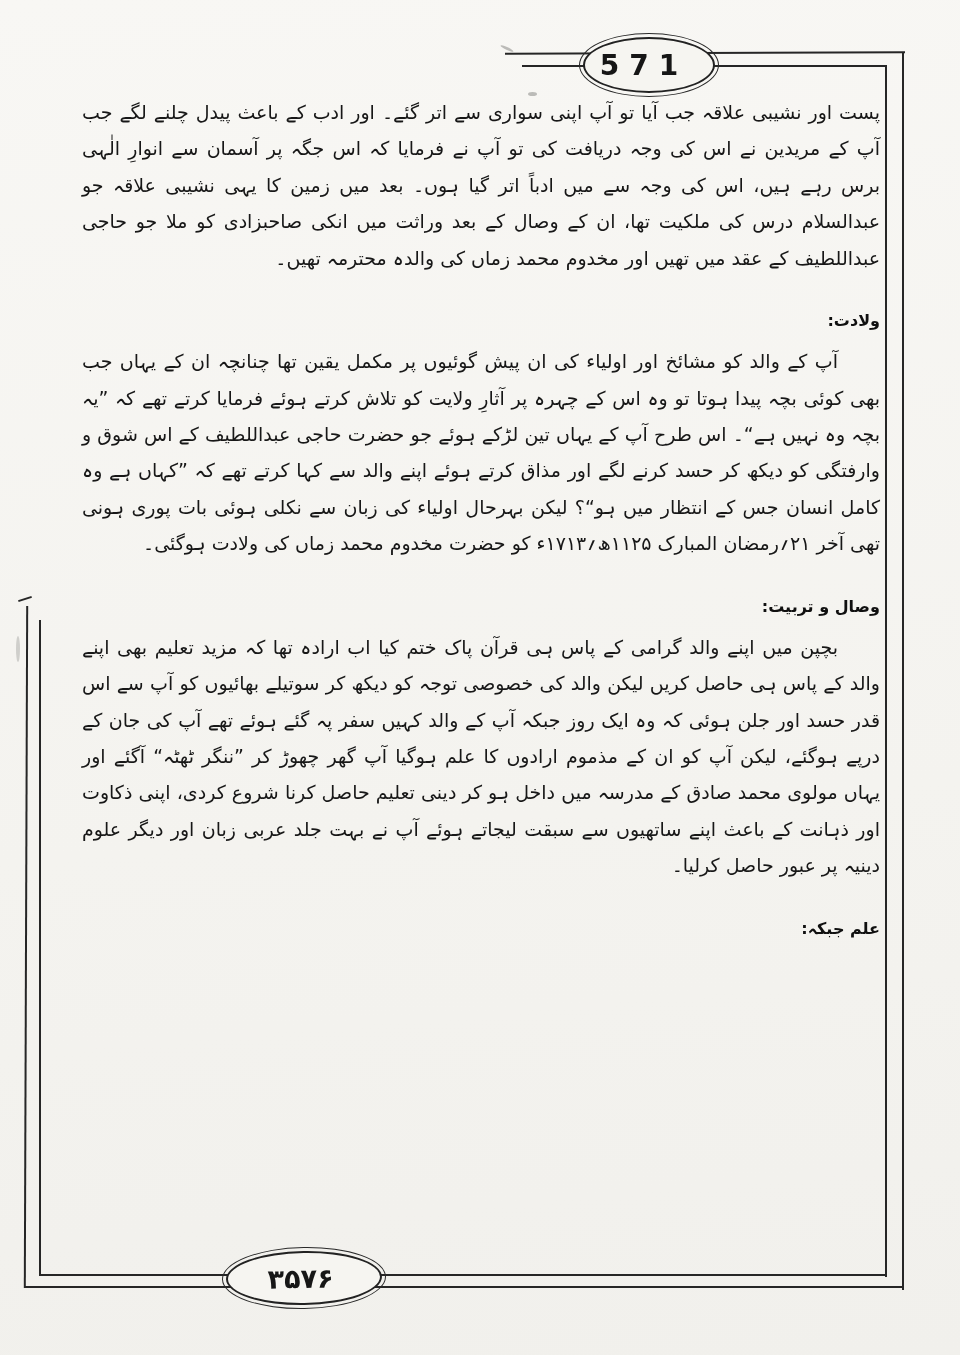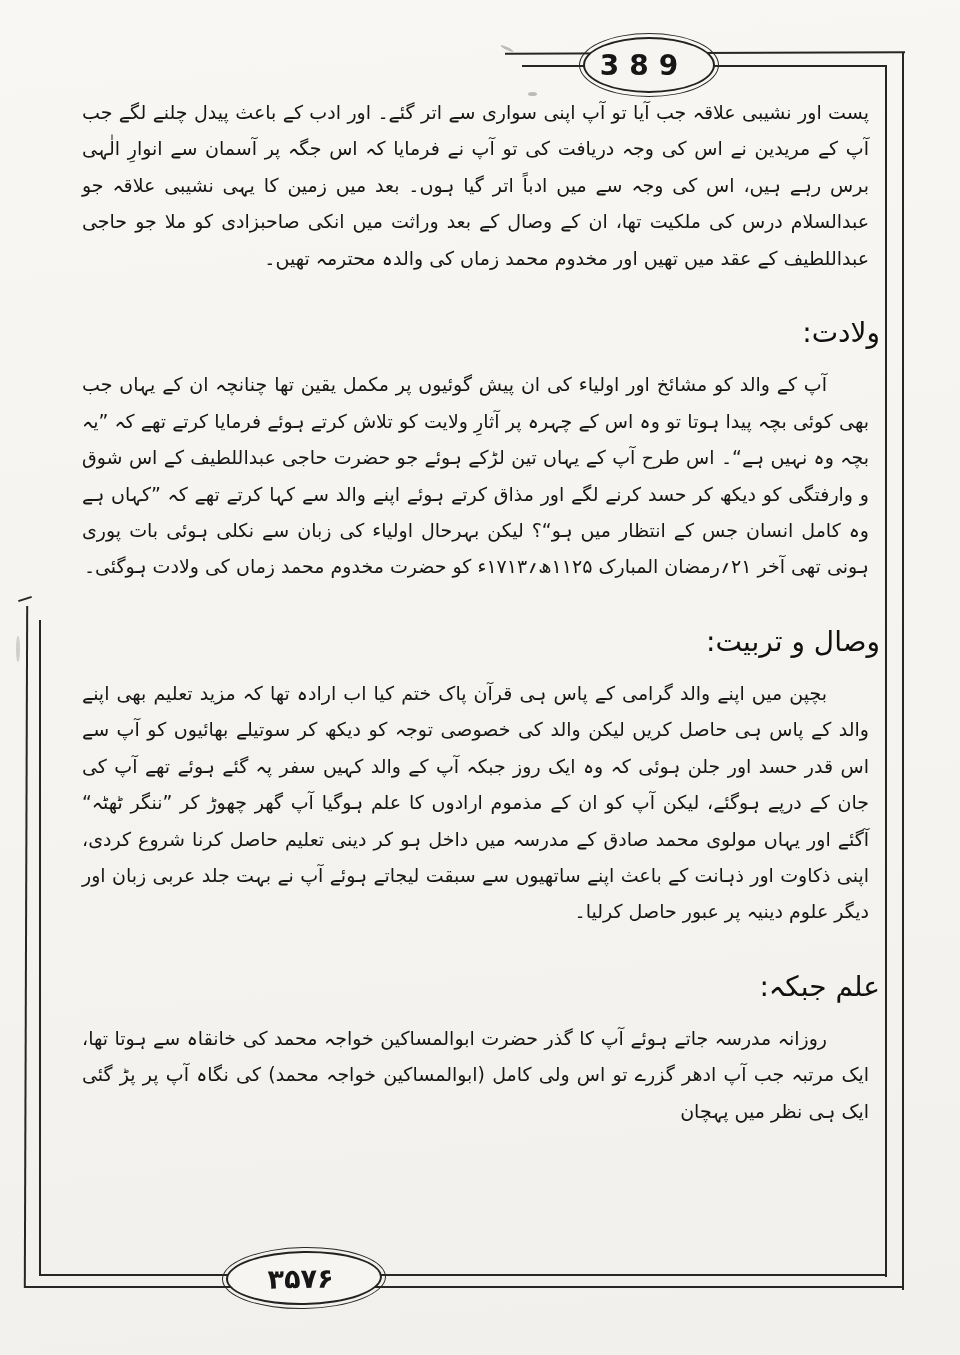--- a/index.html
+++ b/index.html
@@ -65,28 +65,28 @@
     left: 82px;
     width: 798px;
     direction: rtl;
     text-align: justify;
     text-justify: inter-word;
     font-size: 19px;
     line-height: 1.92;
     color: #171717;
   }
   .text-block p {
-    margin: 0 11px 8px 0;
+    margin: 0 0 8px 0;
   }
   .text-block p.indent {
     text-indent: 42px;
   }
   .text-block h3 {
-    font-size: 28px;
-    font-weight: normal;
+    font-size: 16px;
+    font-weight: bold;
     margin: 30px 0 6px 0;
     color: #101010;
   }
 
   
   .artifact {
     position: absolute;
     background: #8a8a86;
     opacity: 0.55;
     border-radius: 50%;
@@ -108,30 +108,29 @@
   <div class="frame frame-left-inner"></div>
   <div class="frame frame-bottom-outer"></div>
   <div class="frame frame-bottom-inner"></div>
   <div class="frame frame-left-hook"></div>
 
   <div class="artifact artifact-1"></div>
   <div class="artifact artifact-2"></div>
   <div class="artifact artifact-3"></div>
 
   <div class="badge badge-top">
-    <span>389</span>
+    <span>571</span>
   </div>
 
   <div class="text-block">
     <p>پست اور نشیبی علاقہ جب آیا تو آپ اپنی سواری سے اتر گئے۔ اور ادب کے باعث پیدل چلنے لگے جب آپ کے مریدین نے اس کی وجہ دریافت کی تو آپ نے فرمایا کہ اس جگہ پر آسمان سے انوارِ الٰہی برس رہے ہیں، اس کی وجہ سے میں ادباً اتر گیا ہوں۔ بعد میں زمین کا یہی نشیبی علاقہ جو عبدالسلام درس کی ملکیت تھا، ان کے وصال کے بعد وراثت میں انکی صاحبزادی کو ملا جو حاجی عبداللطیف کے عقد میں تھیں اور مخدوم محمد زماں کی والدہ محترمہ تھیں۔</p>
     <h3>ولادت:</h3>
     <p class="indent">آپ کے والد کو مشائخ اور اولیاء کی ان پیش گوئیوں پر مکمل یقین تھا چنانچہ ان کے یہاں جب بھی کوئی بچہ پیدا ہوتا تو وہ اس کے چہرہ پر آثارِ ولایت کو تلاش کرتے ہوئے فرمایا کرتے تھے کہ ”یہ بچہ وہ نہیں ہے“۔ اس طرح آپ کے یہاں تین لڑکے ہوئے جو حضرت حاجی عبداللطیف کے اس شوق و وارفتگی کو دیکھ کر حسد کرنے لگے اور مذاق کرتے ہوئے اپنے والد سے کہا کرتے تھے کہ ”کہاں ہے وہ کامل انسان جس کے انتظار میں ہو“؟ لیکن بہرحال اولیاء کی زبان سے نکلی ہوئی بات پوری ہونی تھی آخر ۲۱؍رمضان المبارک ۱۱۲۵ھ؍۱۷۱۳ء کو حضرت مخدوم محمد زماں کی ولادت ہوگئی۔</p>
     <h3>وصال و تربیت:</h3>
     <p class="indent">بچپن میں اپنے والد گرامی کے پاس ہی قرآن پاک ختم کیا اب ارادہ تھا کہ مزید تعلیم بھی اپنے والد کے پاس ہی حاصل کریں لیکن والد کی خصوصی توجہ کو دیکھ کر سوتیلے بھائیوں کو آپ سے اس قدر حسد اور جلن ہوئی کہ وہ ایک روز جبکہ آپ کے والد کہیں سفر پہ گئے ہوئے تھے آپ کی جان کے درپے ہوگئے، لیکن آپ کو ان کے مذموم ارادوں کا علم ہوگیا آپ گھر چھوڑ کر ”ننگر ٹھٹہ“ آگئے اور یہاں مولوی محمد صادق کے مدرسہ میں داخل ہو کر دینی تعلیم حاصل کرنا شروع کردی، اپنی ذکاوت اور ذہانت کے باعث اپنے ساتھیوں سے سبقت لیجاتے ہوئے آپ نے بہت جلد عربی زبان اور دیگر علوم دینیہ پر عبور حاصل کرلیا۔</p>
     <h3>علم جبکہ:</h3>
-    <p class="indent">روزانہ مدرسہ جاتے ہوئے آپ کا گذر حضرت ابوالمساکین خواجہ محمد کی خانقاہ سے ہوتا تھا، ایک مرتبہ جب آپ ادھر گزرے تو اس ولی کامل (ابوالمساکین خواجہ محمد) کی نگاہ آپ پر پڑ گئی ایک ہی نظر میں پہچان</p>
   </div>
 
   <div class="badge badge-bottom">
     <span>۳۵۷۶</span>
   </div>
 
 </div>
 
 </body></html>

